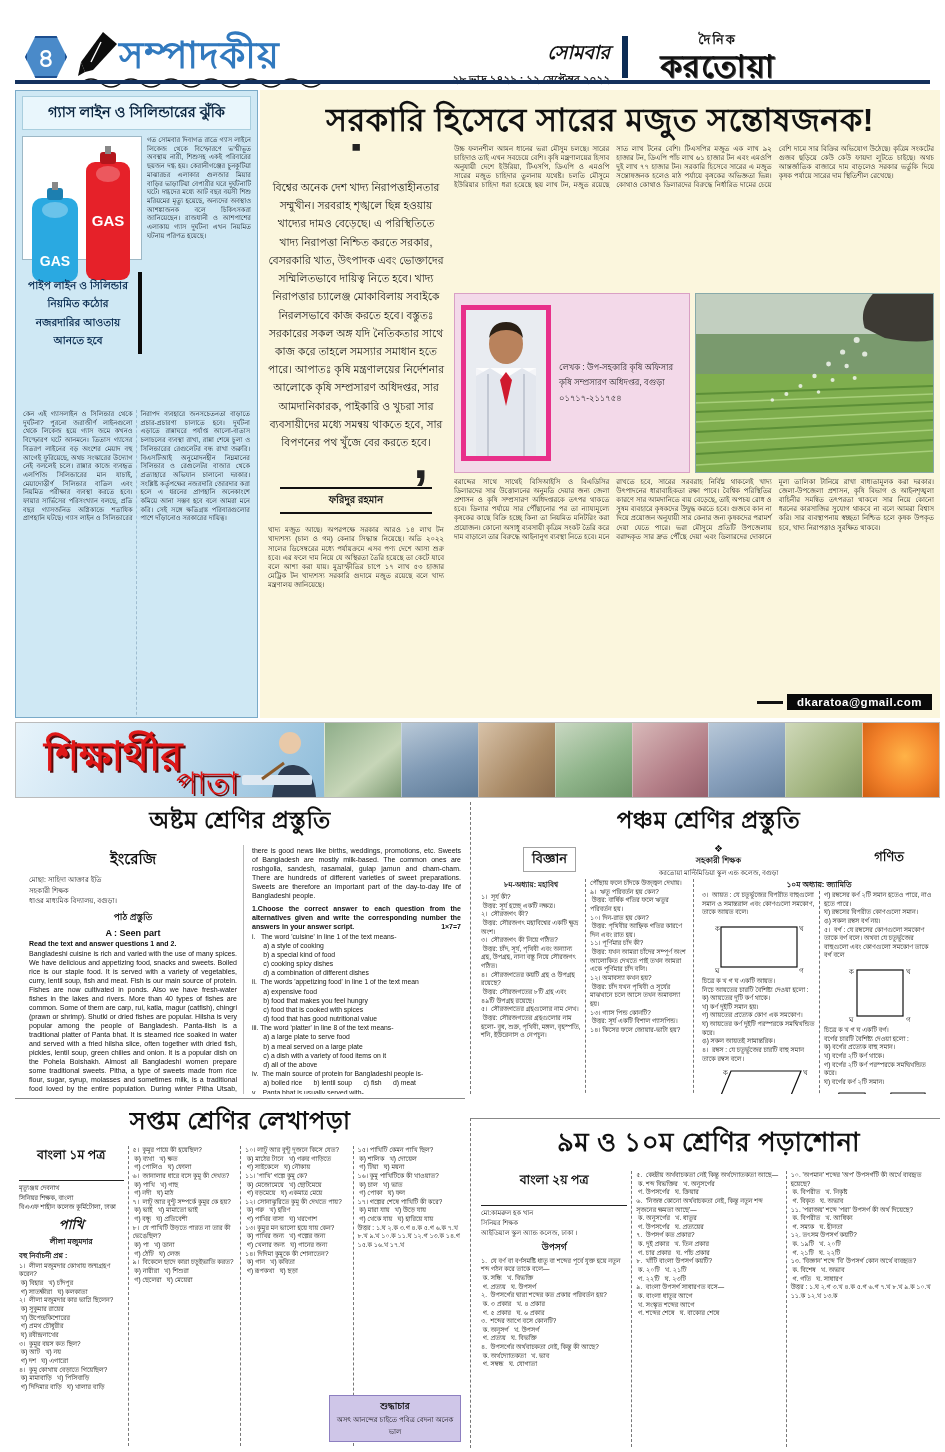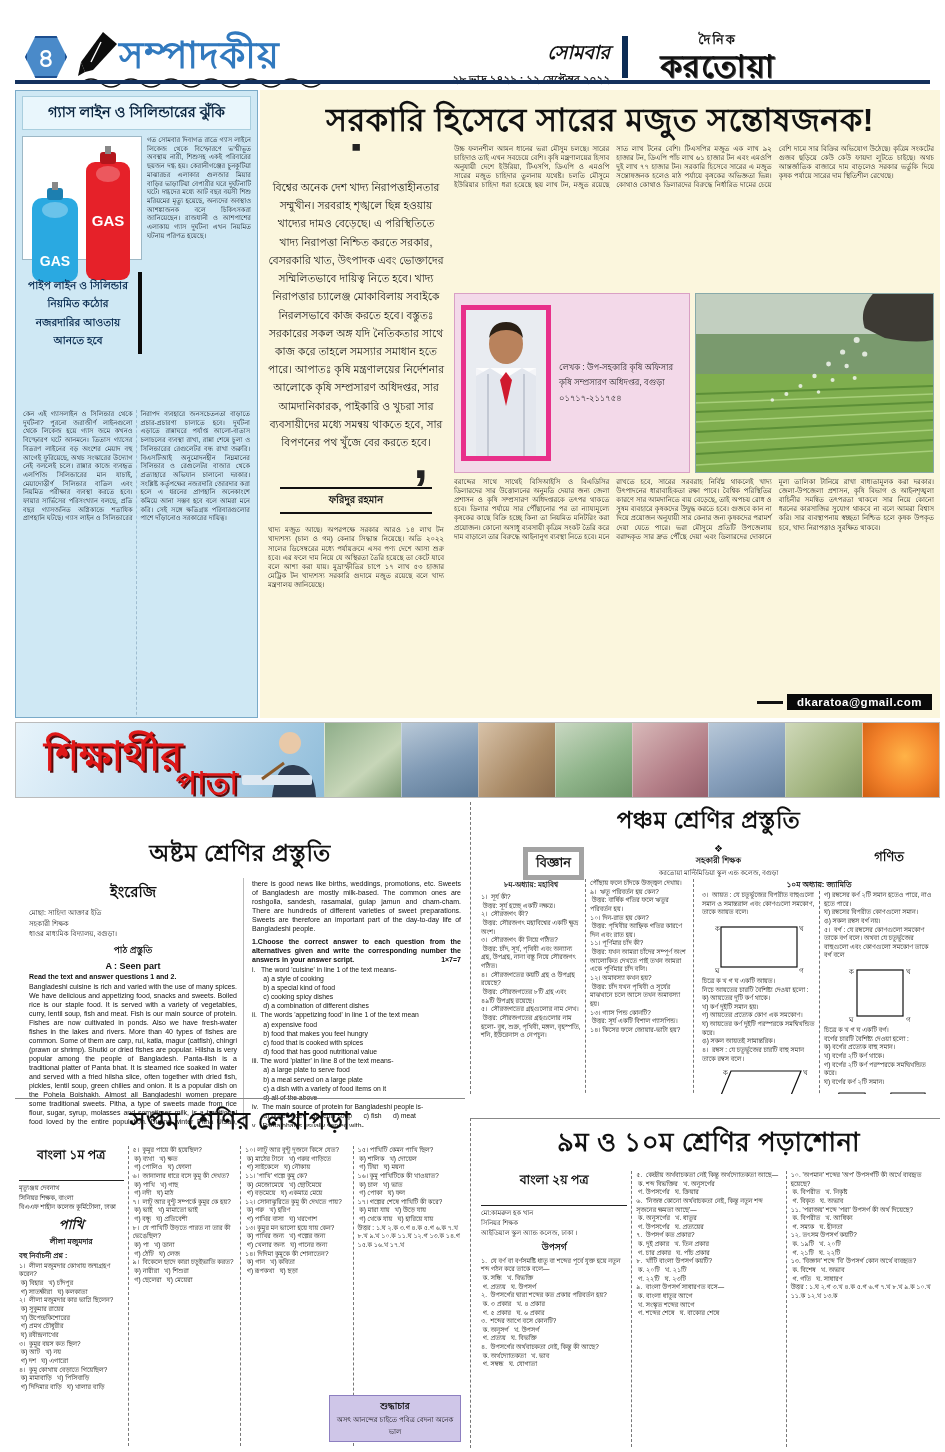--- a/index.html
+++ b/index.html
@@ -57,48 +57,48 @@
   .field-photo { flex:1; border:1px solid #8aa; }
   .ed-bot3 { height:224px; column-count:3; column-gap:7px; font-size:6.9px; line-height:1.32; text-align:justify; overflow:hidden; color:#15150f; }
   .email-row { position:absolute; right:2px; bottom:0; display:flex; align-items:center; gap:4px; }
   .email-dash { width:26px; height:3px; background:#111; }
   .email-box { background:#0a0a0a; color:#fff; font-size:11.5px; font-weight:bold; padding:2px 10px; letter-spacing:0.5px; }
 
   
   .banner { position:absolute; left:15px; top:722px; width:925px; height:76px; display:flex; border:1px solid #bbb; }
   .banner-title { width:308px; position:relative; background:linear-gradient(120deg,#e8f4fb 0%,#bcd9ec 55%,#8fbcd9 100%); overflow:hidden; }
   .bt1 { position:absolute; left:28px; top:2px; font-size:40px; font-weight:900; color:#e01818; text-shadow:2px 2px 0 #5a0b0b; }
-  .bt2 { position:absolute; left:160px; top:36px; font-size:31px; font-weight:700; color:#e01818; text-shadow:2px 2px 0 #5a0b0b; }
+  .bt2 { position:absolute; left:160px; top:36px; font-size:31px; font-weight:400; color:#e01818; text-shadow:2px 2px 0 #5a0b0b; }
   .photo-strip { flex:1; display:flex; }
   .ptile { flex:1; border-left:1px solid rgba(255,255,255,.5); }
 
   
   .sec-title { text-align:center; font-weight:bold; letter-spacing:0.5px; }
   .tiny { font-size:6.4px; line-height:1.35; white-space:pre-wrap; color:#15150f; }
   .qcol { overflow:hidden; padding:0 4px; }
   .dashL { border-left:1px dashed #777; }
 
   
-  .c8 { position:absolute; left:15px; top:835px; width:450px; height:292px; overflow:hidden; }
+  .c8 { position:absolute; left:15px; top:802px; width:450px; height:292px; overflow:hidden; }
   .c8 .sec-title { font-size:23px; }
   .c8-cols { display:flex; margin-top:4px; height:252px; }
   .c8-a { width:228px; padding:0 6px 0 14px; }
   .c8-b { flex:1; padding:0 4px 0 8px; border-left:1px solid #bbb; }
   .subj { font-size:15px; font-weight:bold; text-align:center; margin:2px 0 3px; }
   .teacher { font-size:7px; line-height:1.5; white-space:pre-line; }
   .small-c { text-align:center; font-weight:bold; font-size:9px; margin-top:3px; }
   .eng { font-size:7px; line-height:1.28; text-align:justify; margin-top:2px; }
   .engb { font-weight:bold; }
   .marks { float:right; }
 
   
   .c5 { position:absolute; left:470px; top:802px; width:470px; height:292px; border-left:1px dashed #777; padding-left:6px; overflow:hidden; }
   .c5 .sec-title { font-size:23px; }
   .c5-subrow { position:relative; height:36px; margin-top:2px; }
-  .c5-sci { position:absolute; left:46px; top:4px; font-size:13px; font-weight:bold; border:5px solid #a3a3a3; padding:1px 8px; }
+  .c5-sci { position:absolute; left:46px; top:4px; font-size:13px; font-weight:bold; border:1px solid #a3a3a3; padding:1px 8px; }
   .c5-mid { position:absolute; left:120px; right:100px; top:0; text-align:center; }
   .c5-mid .dia { font-size:10px; }
   .c5-mid .t1 { font-size:8px; font-weight:bold; }
   .c5-mid .t2 { font-size:6.6px; }
   .c5-math { position:absolute; right:36px; top:4px; font-size:13px; font-weight:bold; }
   .c5-body { display:flex; height:244px; }
   .c5-science { width:216px; display:flex; }
   .c5-science .qcol { width:50%; }
   .sci-chap { font-size:7.2px; font-weight:bold; text-align:center; margin-bottom:2px; }
   .c5-mathwrap { flex:1; border-left:1px dashed #777; padding-left:4px; }

